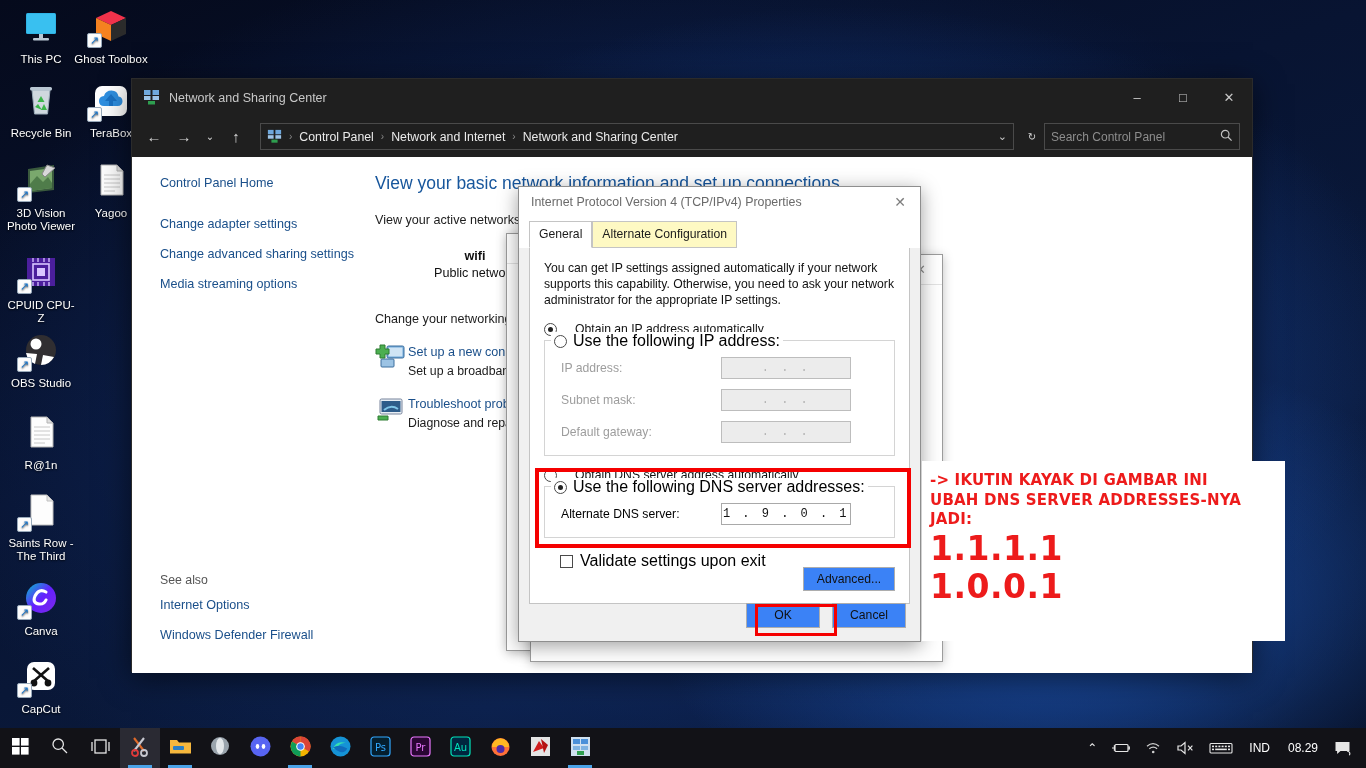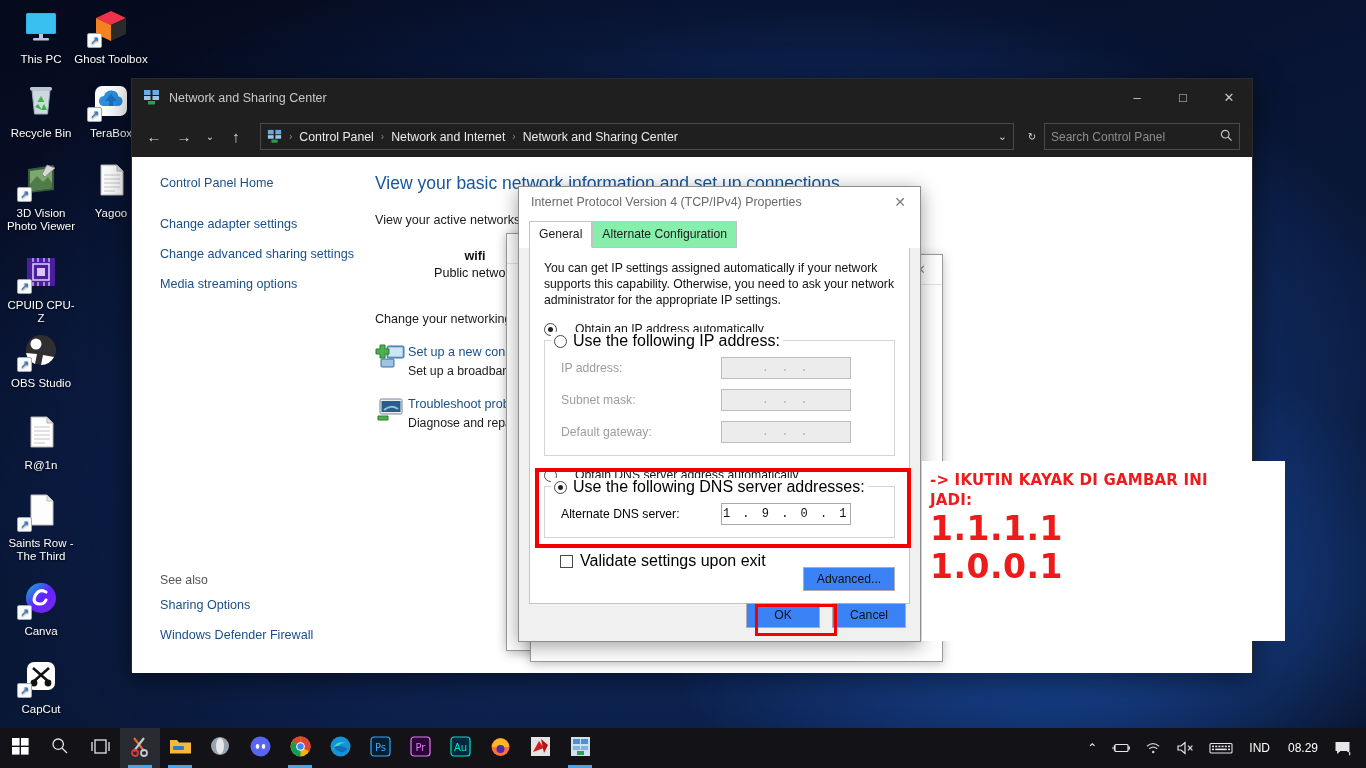--- a/index.html
+++ b/index.html
@@ -130,21 +130,21 @@
   #ipv4-title .it-x { margin-left: auto; color: #7d7d7d; font-size: 14px; padding: 0 14px; }
   #ipv4-tabstrip { background: #fff; padding: 4px 10px 0 10px; display: flex; }
   .ipv4-tab {
     font-size: 12.2px; color: #1b1b1b; padding: 5px 9px 6px;
     border: 1px solid transparent; border-bottom: 1px solid #c4c4c4; background: transparent;
   }
   .ipv4-tab.active {
     background: #fff; border: 1px solid #c4c4c4; border-bottom-color: #fff;
     position: relative; z-index: 2;
   }
-  .ipv4-tab.inactive { background: #86efac; border: 1px solid #c4c4c4; }
+  .ipv4-tab.inactive { background: #fef9c3; border: 1px solid #c4c4c4; }
   #ipv4-pane {
     background: #fff; border: 1px solid #c4c4c4; border-top: 0;
     margin: 0 10px; height: 356px; padding: 12px 14px 0; position: relative;
   }
   #ipv4-intro { font-size: 12.2px; color: #111; line-height: 16px; margin-bottom: 14px; }
   .radio-row { display: flex; align-items: center; gap: 18px; margin-bottom: 2px; }
   .radio {
     width: 13px; height: 13px; border: 1px solid #4a4a4a; border-radius: 50%;
     background: #fff; position: relative; flex: 0 0 13px;
   }
@@ -467,21 +467,21 @@
   <div id="cp-body">
 
     <div id="cp-left">
       <div class="left-link home">Control Panel Home</div>
       <div class="left-link">Change adapter settings</div>
       <div class="left-link">Change advanced sharing settings</div>
       <div class="left-link">Media streaming options</div>
 
       <div id="see-also">
         <div class="sa-title">See also</div>
-        <div class="left-link">Sharing Options</div>
+        <div class="left-link">Internet Options</div>
         <div class="left-link">Windows Defender Firewall</div>
       </div>
     </div>
 
     <div id="cp-right">
       <div id="basic-heading">View your basic network information and set up connections</div>
       <div class="sub-heading">View your active networks</div>
 
       <div id="active-net">
         <div class="nname">wifi</div>
@@ -620,20 +620,21 @@
     <button class="btn">OK</button>
     <button class="btn">Cancel</button>
   </div>
 </div>
 
 <div id="dns-highlight"></div>
 <div id="ok-highlight"></div>
 
 <div id="annotation">
   <div class="ann-line">-&gt; IKUTIN KAYAK DI GAMBAR INI</div>
+  <div class="ann-line">UBAH DNS SERVER ADDRESSES-NYA</div>
   <div class="ann-line">JADI:</div>
   <div class="ann-big">1.1.1.1</div>
   <div class="ann-big">1.0.0.1</div>
 </div>
 
 <div id="taskbar">
 
   <div class="tb-item">
     <span>
       <svg width="17" height="17" viewBox="0 0 17 17">

